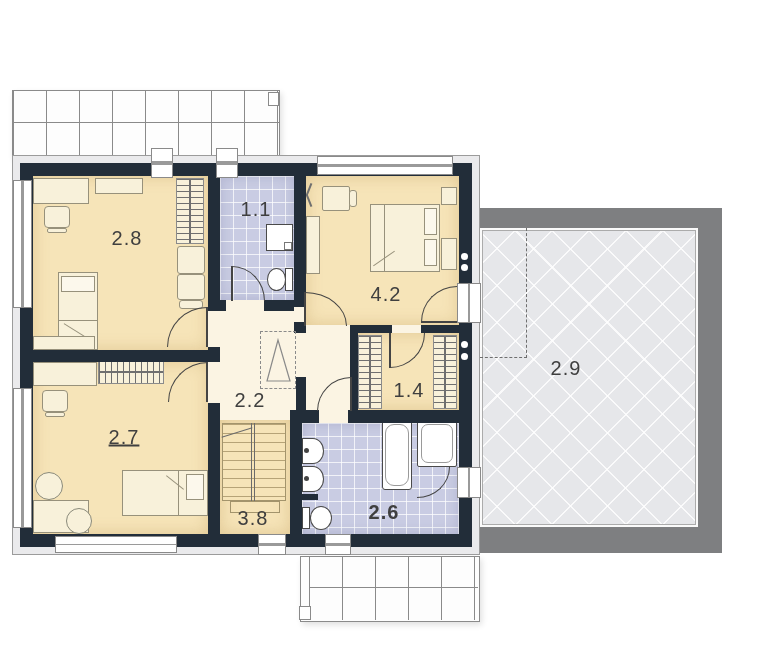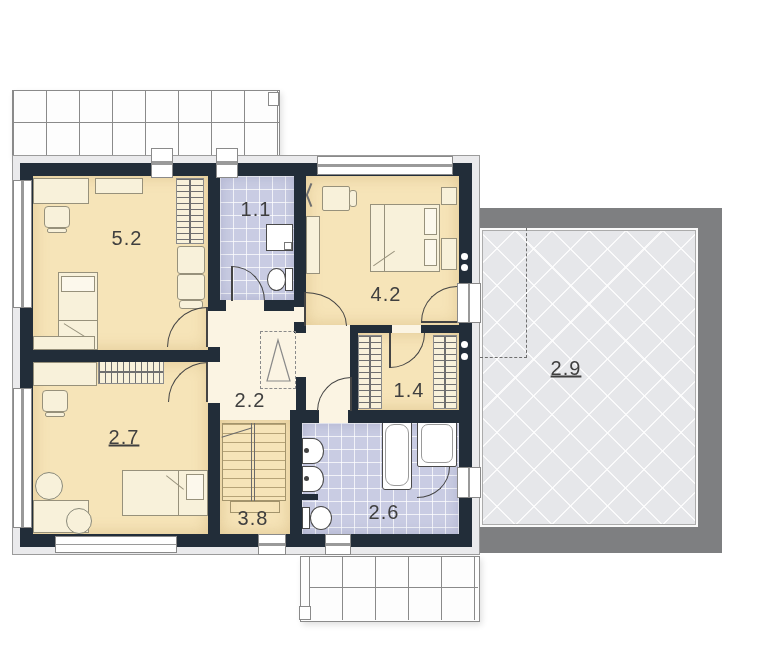--- a/index.html
+++ b/index.html
@@ -192,22 +192,22 @@
   <div class="abs dot" style="left:461px;top:253px;"></div>
   <div class="abs dot" style="left:461px;top:264px;"></div>
   <div class="abs dot" style="left:461px;top:341px;"></div>
   <div class="abs dot" style="left:461px;top:353px;"></div>
 
   <div class="abs dash" style="left:260px;top:331px;width:36px;height:58px;"></div>
   <svg class="abs" style="left:260px;top:331px;" width="36" height="58" viewBox="0 0 36 58">
     <path d="M18 9 L7 50 L30 50 Z" fill="none" stroke="#8a8a8a" stroke-width="1.2"></path>
   </svg>
 
-  <div class="abs lbl" style="left:127px;top:238px;">5.2</div>
+  <div class="abs lbl" style="left:127px;top:238px;">2.8</div>
   <div class="abs lbl" style="left:256px;top:209px;">1.1</div>
   <div class="abs lbl" style="left:386px;top:294px;">4.2</div>
   <div class="abs lbl" style="left:250px;top:400px;">2.2</div>
   <div class="abs lbl" style="left:409px;top:390px;">1.4</div>
   <div class="abs lbl" style="left:124px;top:437px;text-decoration:underline;">2.7</div>
   <div class="abs lbl" style="left:253px;top:518px;">3.8</div>
-  <div class="abs lbl" style="left:384px;top:512px;">2.6</div>
-  <div class="abs lbl" style="left:566px;top:368px;text-decoration:underline;">2.9</div>
+  <div class="abs lbl" style="left:384px;top:512px;font-weight:bold;">2.6</div>
+  <div class="abs lbl" style="left:566px;top:368px;">2.9</div>
 </div>
 
 </body></html>

